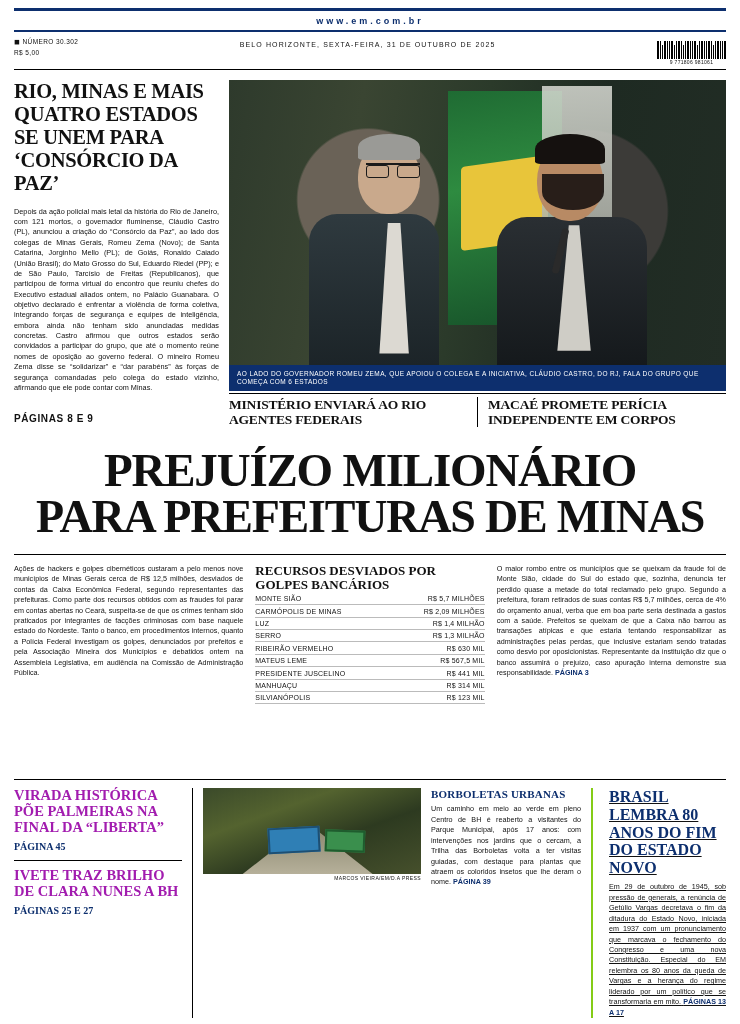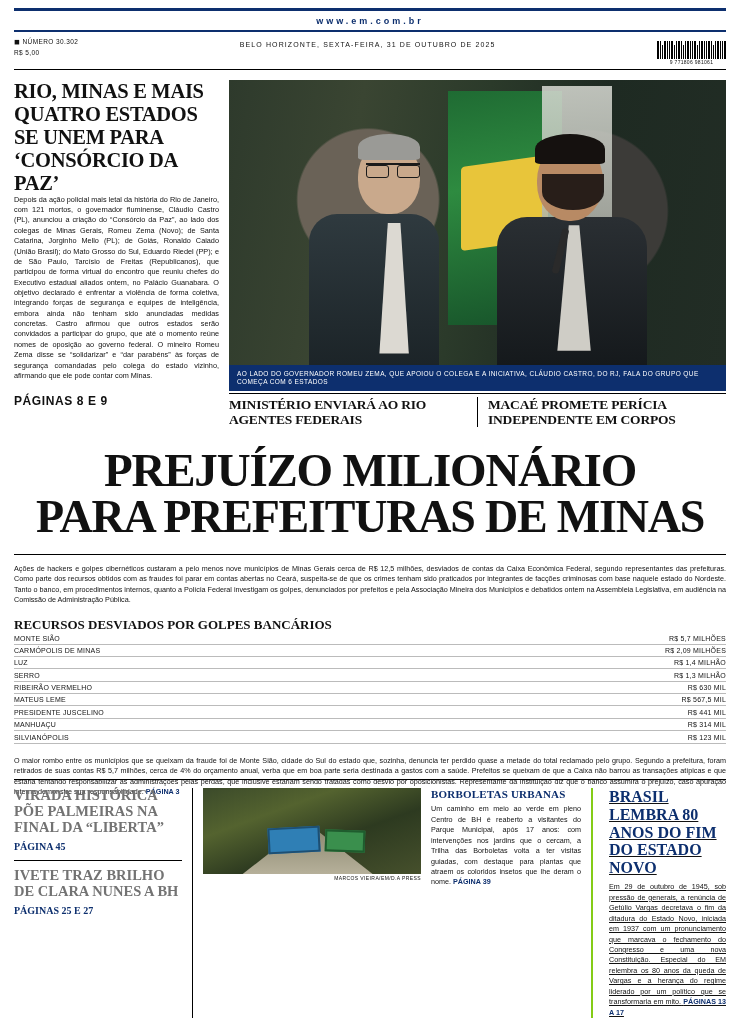--- a/index.html
+++ b/index.html
@@ -66,26 +66,27 @@
     font-weight: bold;
     font-size: 20.5px;
     line-height: 1.12;
     letter-spacing: -0.3px;
   }
   .lead-body {
     font-family: "Liberation Sans", sans-serif;
     font-size: 7.3px;
     line-height: 1.42;
     text-align: justify;
+    margin-top: 12px;
   }
   .pages-ref {
     font-family: "Liberation Sans", sans-serif;
-    font-weight: bold; font-size: 12px;
+    font-weight: bold; font-size: 10px;
     letter-spacing: 0.6px;
-    margin-top: 13px;
+    margin-top: 20px;
   }
   .topstory-right { flex: 1; position: relative; }
   .photo-wrap { position: relative; width: 100%; height: 285px; overflow: hidden; }
   .photo {
     width: 100%; height: 100%;
     background:
       radial-gradient(circle at 28% 42%, #6a6257 0 70px, rgba(0,0,0,0) 72px),
       radial-gradient(circle at 72% 46%, #3c3b38 0 80px, rgba(0,0,0,0) 82px),
       linear-gradient(100deg, #2e3a2c 0%, #3a4532 25%, #2b3a2a 48%, #1e2a22 70%, #222d25 100%);
       position: relative;
@@ -179,21 +180,21 @@
   }
   .mainhead .l1, .mainhead .l2 {
     font-family: "Liberation Serif", serif;
     font-weight: bold; font-size: 47px; line-height: 1.0;
     letter-spacing: -1.2px;
   }
   .mainhead .l2 { font-size: 46px; text-align: center; }
   .mainrule { height: 1px; background: #000; margin-top: 14px; }
 
   
-  .cols { display: flex; gap: 12px; padding-top: 9px; flex-direction: column; }
+  .cols { display: flex; gap: 12px; padding-top: 9px; }
   .col { flex: 1; }
   .col p {
     font-family: "Liberation Sans", sans-serif;
     font-size: 7.2px; line-height: 1.45; text-align: justify;
   }
   .col-mid-title {
     font-family: "Liberation Serif", serif; font-weight: bold;
     font-size: 13px; line-height: 1.12; 
   }
   .table-row {
@@ -207,21 +208,21 @@
   .pg-ref-inline { font-weight: bold; color: #0d2f6e; }
 
   
   .bottom {
     display: flex; gap: 10px; position: absolute; left: 14px; right: 14px; bottom: 6px;
     border-top: 1px solid #000; padding-top: 8px;
   }
   .b-col1 { width: 168px; }
   .b-title {
     font-family: "Liberation Serif", serif; font-weight: bold;
-    font-size: 14.5px; line-height: 1.1; color: #737373;
+    font-size: 14.5px; line-height: 1.1; color: #a21caf;
   }
   .b-page {
     font-family: Liberation Serif, serif; font-weight: bold;
     font-size: 10px; color: #0d2f6e; margin-top: 5px;
   }
   .b-div { height: 1px; background: #000; margin: 8px 0 7px; }
   .b-col2 { width: 218px; position: relative; }
   .b-photo {
     width: 100%; height: 86px; position: relative; overflow: hidden;
     background: linear-gradient(160deg,#3b4a2a 0%, #54632f 30%, #2d3a20 60%, #46502c 100%);

